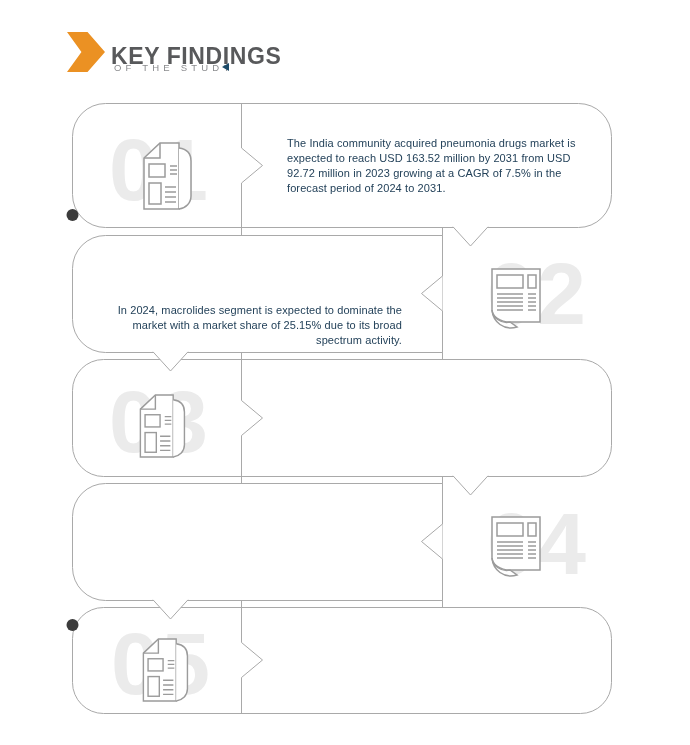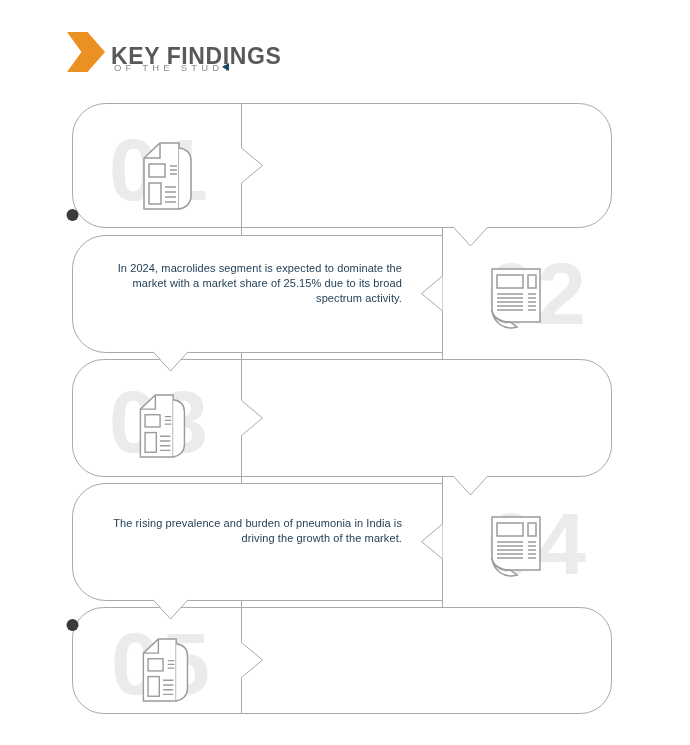--- a/index.html
+++ b/index.html
@@ -27,21 +27,21 @@
   
   .icon{position:absolute;}
   .icon1{left:134px;top:140px;}
   .icon2{left:486px;top:266px;}
   .icon3{left:131px;top:392px;}
   .icon4{left:486px;top:514px;}
   .icon5{left:134px;top:636px;}
   
   .txt{position:absolute;font-size:11px;line-height:15px;color:#24425A;letter-spacing:.1px;}
   .txt-l{text-align:left;}
-  .txt-r{text-align:right;}
+  .txt-r{text-align:right;margin-top:42px;}
   .txt1{left:287px;top:136px;width:304px;}
   .txt2{left:92px; top:261px;width:310px;}
   .txt3{left:287px;top:383px;width:308px;}
   .txt4{left:92px; top:516px;width:310px;}
   .txt5{left:290px;top:645px;width:302px;}
 </style>
 </head>
 <body>
 
 <div class="page">
@@ -142,16 +142,16 @@
     <g stroke="#9B9B9B" stroke-width="1.5" fill="#ffffff">
       <path d="M10,18 L26,3 L45,3 L45,69 L10,69 Z"></path>
       <path d="M45,8 C53,9 57,14 57,21 L57,56 C57,63 52,68 45,69" fill="#ffffff"></path>
       <path d="M26,3 L26,18 L10,18" fill="none"></path>
       <rect x="15" y="24" width="16" height="13" fill="none"></rect>
       <rect x="15" y="43" width="12" height="21" fill="none"></rect>
       <path d="M36,26 H43 M36,30 H43 M36,34 H43 M31,47 H42 M31,52 H42 M31,57 H42 M31,62 H42" fill="none"></path>
     </g>
   </svg>
 
+  <div class="txt txt-l txt1">The India community acquired pneumonia drugs market is expected to reach USD 163.52 million by 2031 from USD 92.72 million in 2023 growing at a CAGR of 7.5% in the forecast period of 2024 to 2031.</div>
   <div class="txt txt-r txt2">In 2024, macrolides segment is expected to dominate the market with a market share of 25.15% due to its broad spectrum activity.</div>
-  <div class="txt txt-r txt4">The rising prevalence and burden of pneumonia in India is driving the growth of the market.</div>
 
 </div>
 
 </body></html>

